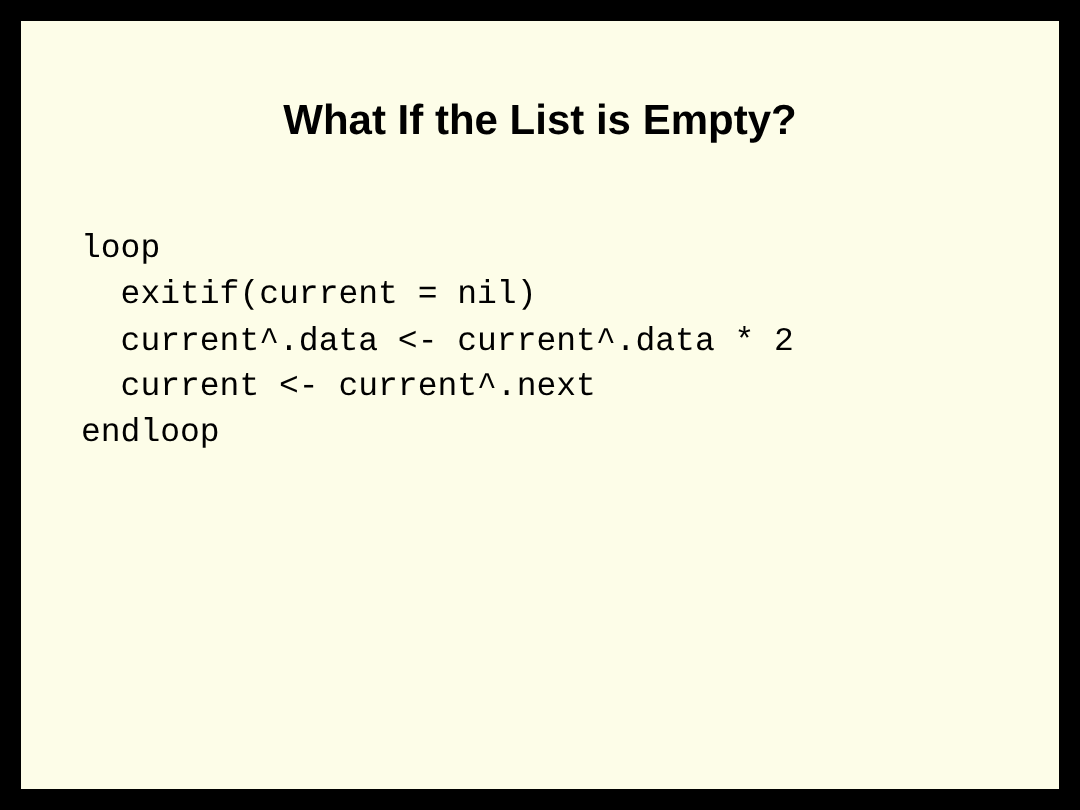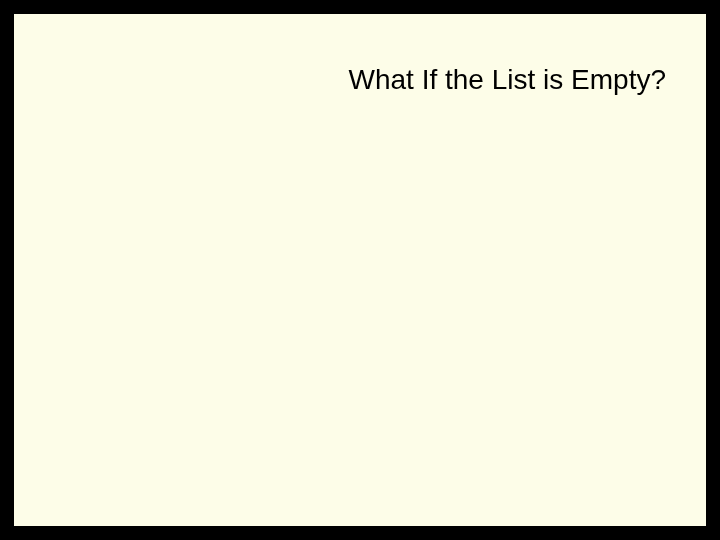--- a/index.html
+++ b/index.html
@@ -16,35 +16,40 @@
     .slide {
       width: 100%;
       height: 100%;
       background: #fdfde8;
       border: 4px solid #000;
       padding: 50px 40px 40px 40px;
     }
     .title {
       font-family: Arial, Helvetica, sans-serif;
       font-size: 28px;
-      font-weight: normal;
+      font-weight: bold;
       color: #000;
-      text-align: right;
+      text-align: center;
       margin-bottom: 55px;
     }
     .code-block {
       font-family: "Courier New", Courier, monospace;
       font-size: 22px;
       color: #000;
       white-space: pre;
       line-height: 1.4;
       margin-bottom: 30px;
     }
     .code-block:last-of-type {
       margin-bottom: 0;
     }
   </style>
 </head>
 <body>
 
 <div class="slide">
   <div class="title">What If the List is Empty?</div>
+  <div class="code-block">loop
+  exitif(current = nil)
+  current^.data &lt;- current^.data * 2
+  current &lt;- current^.next
+endloop</div>
 </div>
 
 </body></html>

